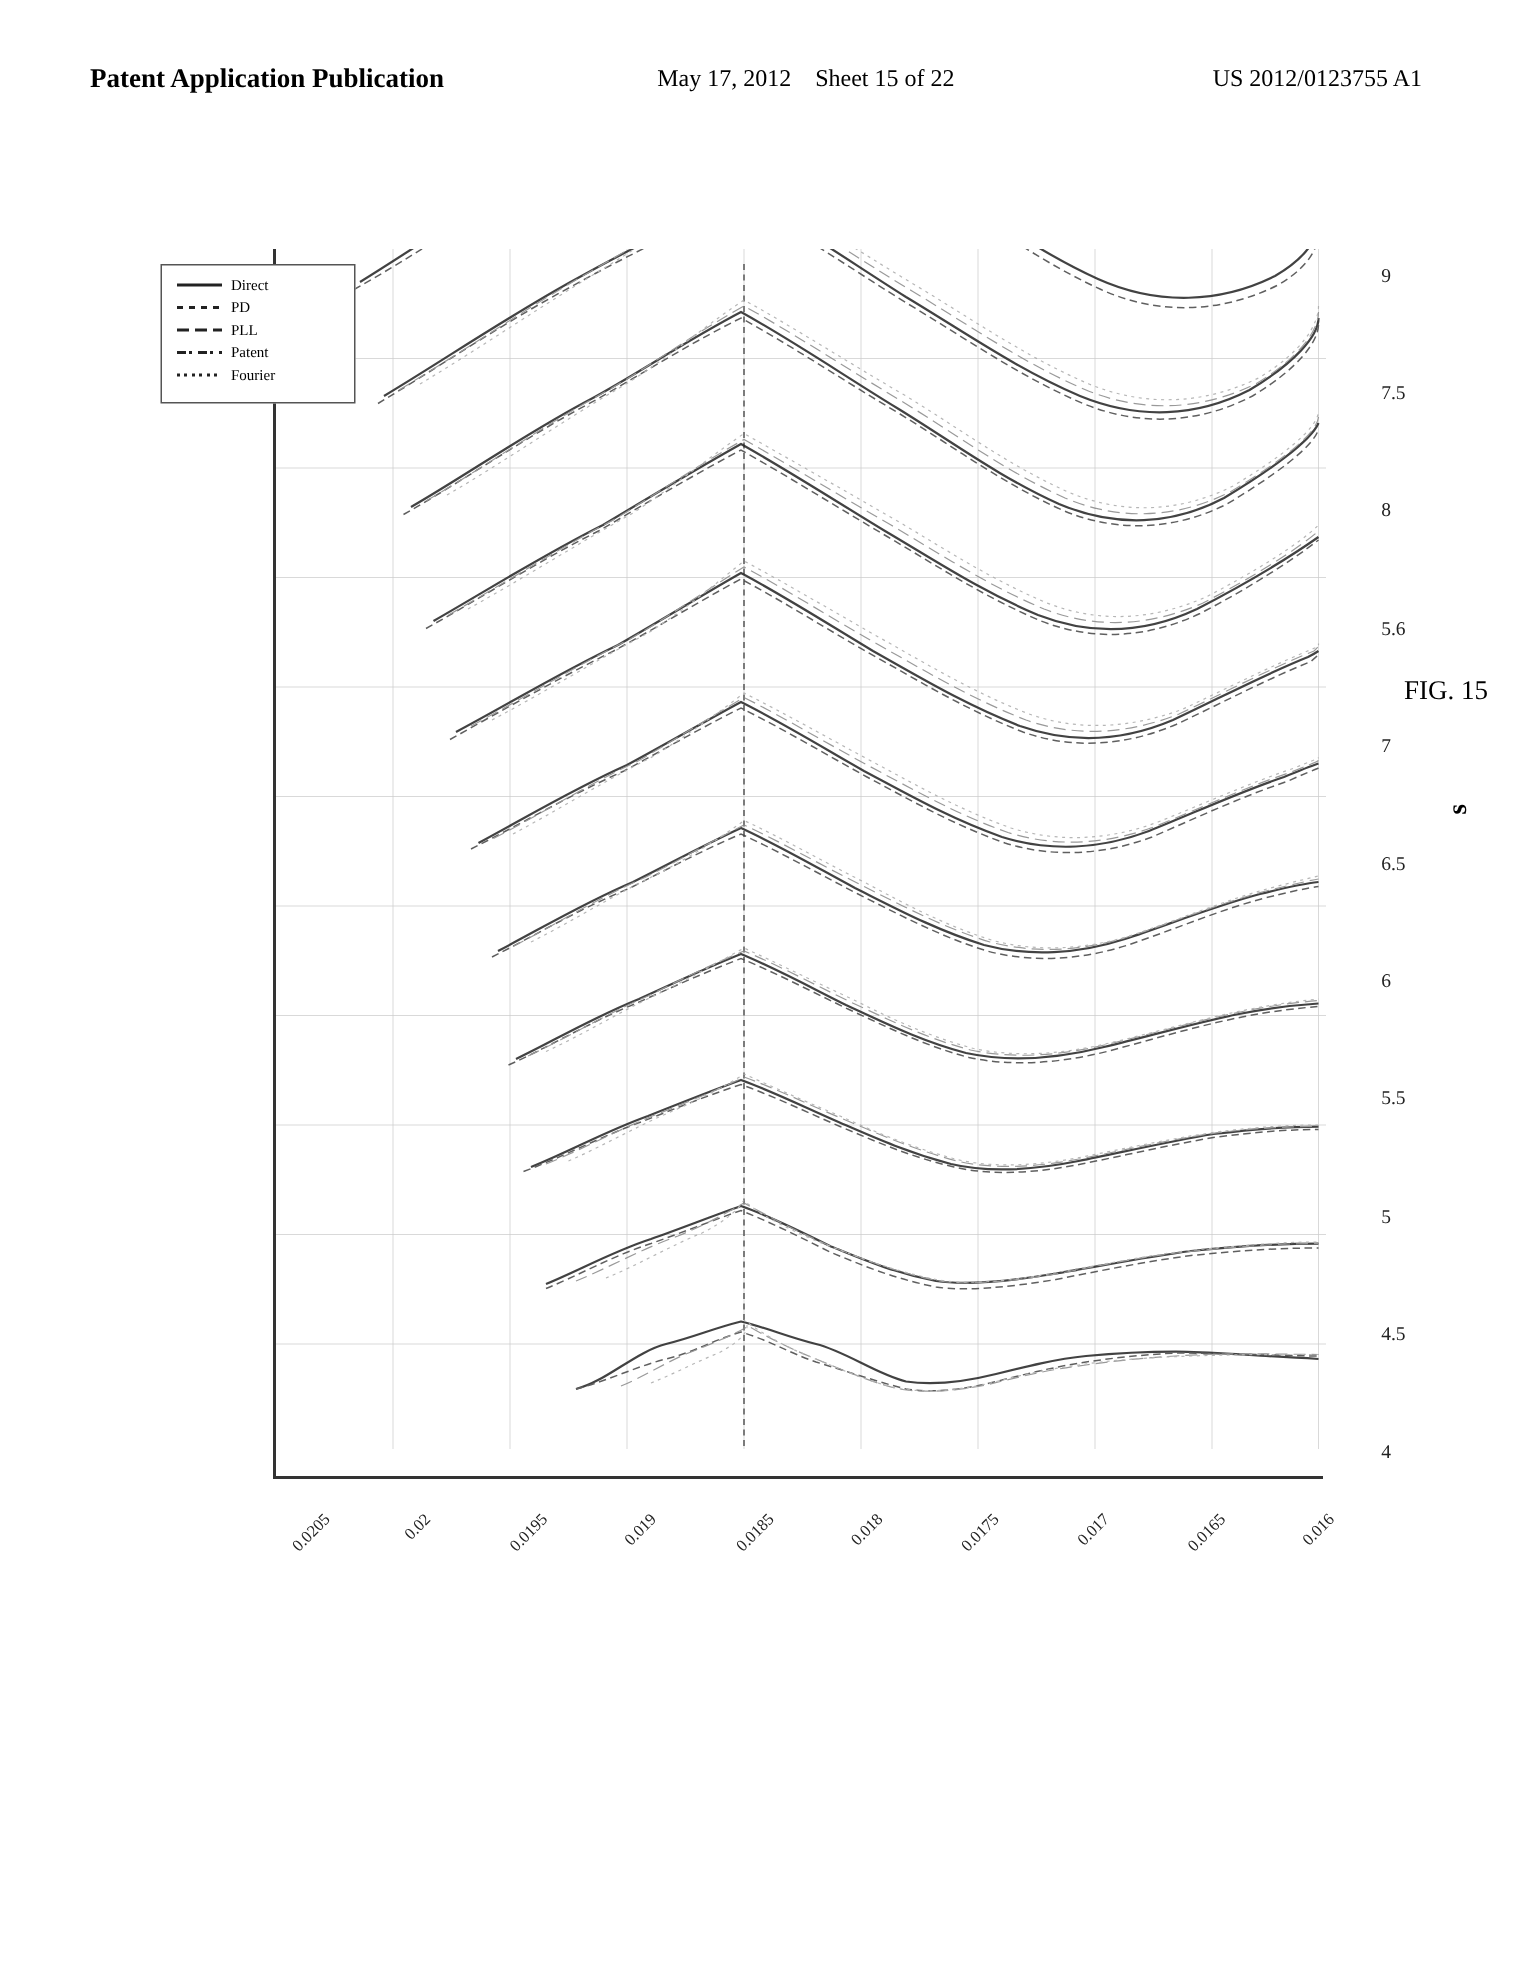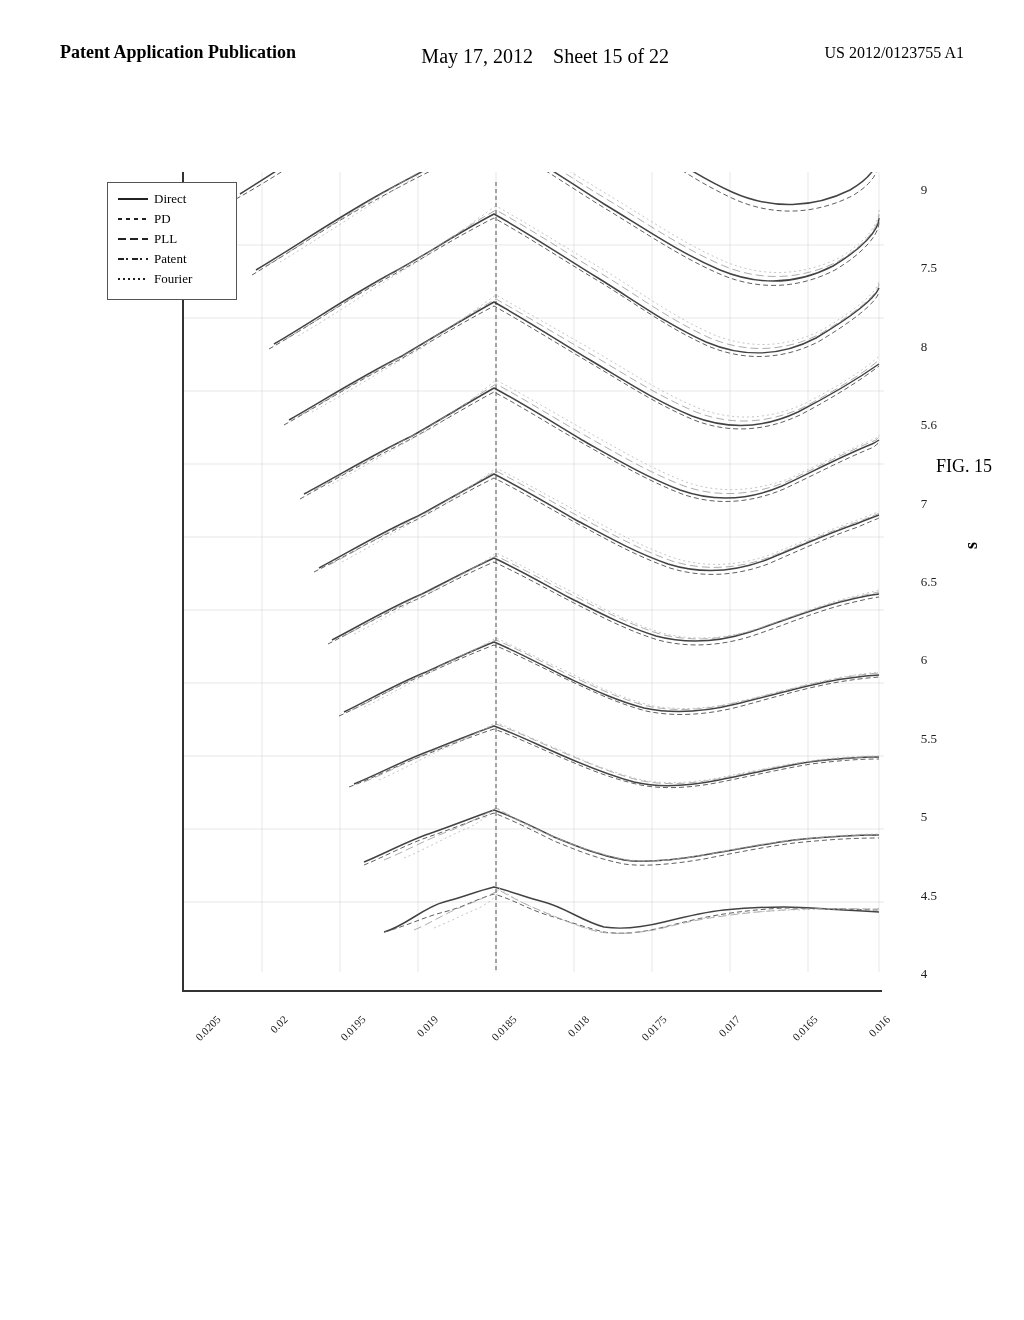--- a/index.html
+++ b/index.html
@@ -8,33 +8,33 @@
       height: 1320px;
       background: #fff;
       font-family: 'Times New Roman', Times, serif;
       position: relative;
       overflow: hidden;
     }
 
     .header {
       display: flex;
       justify-content: space-between;
-      align-items: flex-start;
-      padding: 40px 60px 20px 60px;
+      align-items: flex-end;
+      padding: 40px 76px 20px 60px;
       border-bottom: none;
     }
 
     .header-left {
       font-size: 18px;
       font-weight: bold;
       line-height: 1.4;
     }
 
     .header-center {
-      font-size: 20px;
+      font-size: 16px;
       text-align: center;
       line-height: 1.6;
     }
 
     .header-right {
       font-size: 16px;
       text-align: right;
       line-height: 1.6;
       margin-left: 30px;
     }
@@ -105,21 +105,21 @@
       border: 1px solid #555;
       padding: 8px 10px;
       background: #fff;
       z-index: 10;
     }
 
     .legend-item {
       display: flex;
       align-items: center;
       margin-bottom: 4px;
-      font-size: 13px;
+      font-size: 10px;
     }
 
     .legend-line {
       width: 30px;
       height: 2px;
       margin-right: 6px;
       flex-shrink: 0;
     }
 
     .legend-line.solid { background: #222; }

